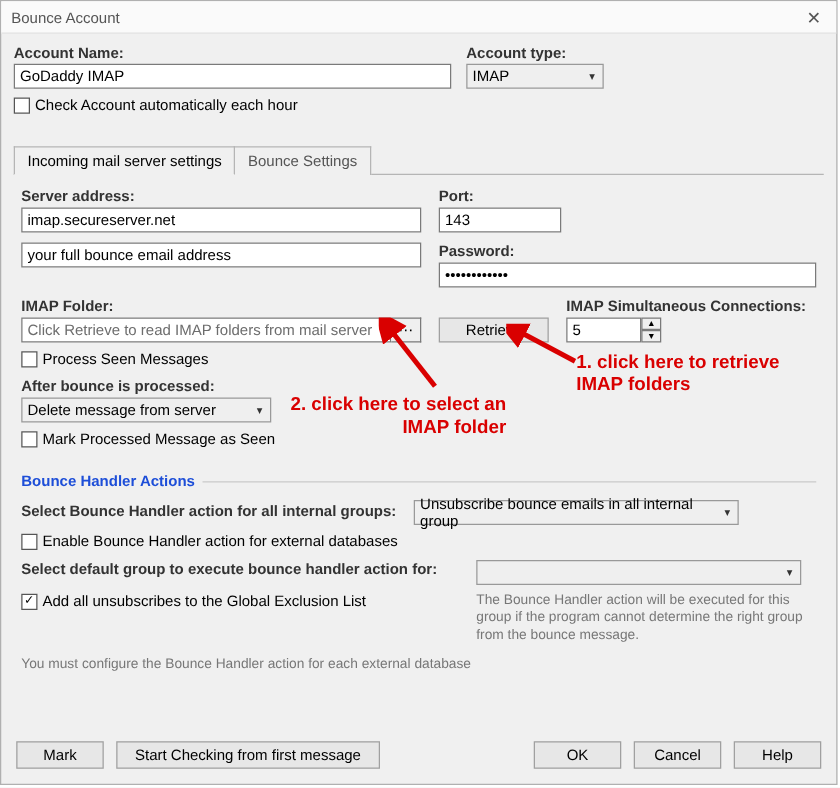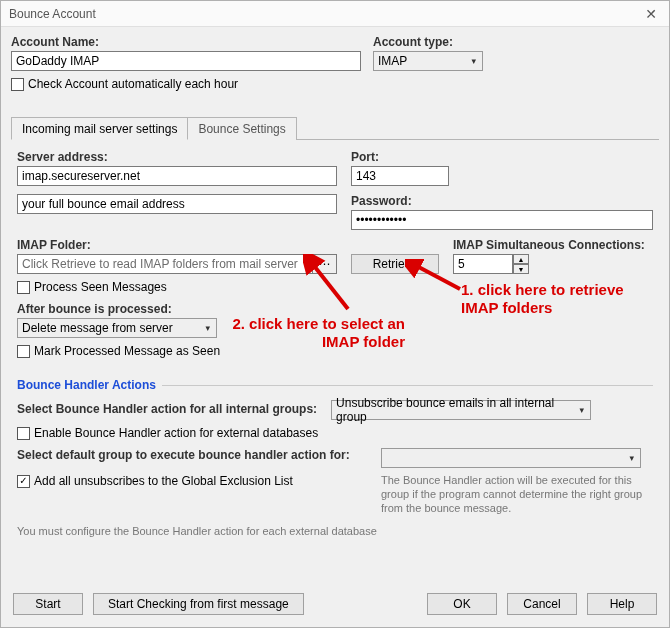--- a/index.html
+++ b/index.html
@@ -258,20 +258,20 @@
         <marker id="ah1" markerWidth="8" markerHeight="8" refX="2" refY="3" orient="auto">
           <path d="M0,0 L0,6 L7,3 z" fill="#d90000"></path>
         </marker>
       </defs>
     <line x1="55" y1="30" x2="8" y2="5" stroke="#d90000" stroke-width="4" marker-end="url(#ah1)"></line>
   </svg>
   <div class="anno" style="left:460px; top:280px; width:195px;">1. click here to retrieve IMAP folders</div>
   <div class="anno" style="left:194px; top:314px; width:210px; text-align:right;">2. click here to select an IMAP folder</div>
 
   <div class="footer">
-    <button class="btn">Start</button>
+    <button class="btn">Mark</button>
     <button class="btn" style="min-width:200px">Start Checking from first message</button>
     <div class="spacer"></div>
     <button class="btn">OK</button>
     <button class="btn">Cancel</button>
     <button class="btn">Help</button>
   </div>
 </div>
 
 </body></html>

